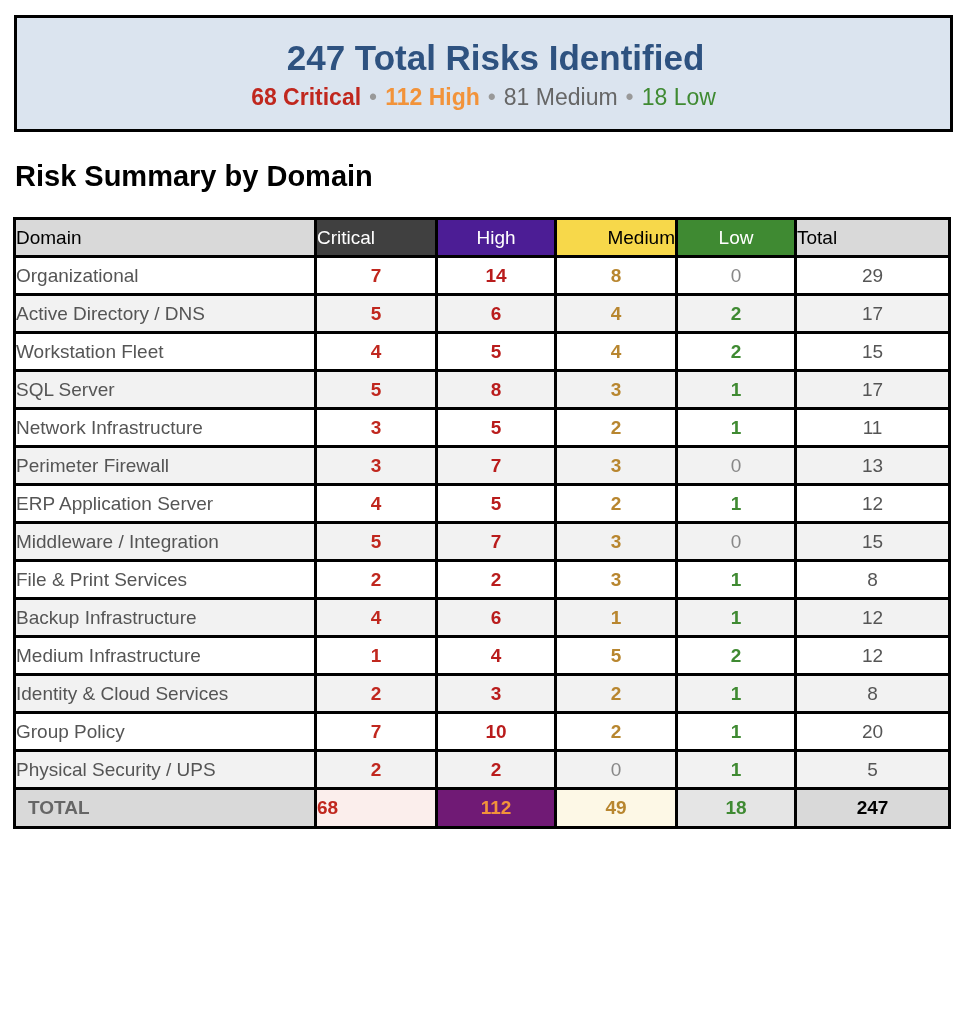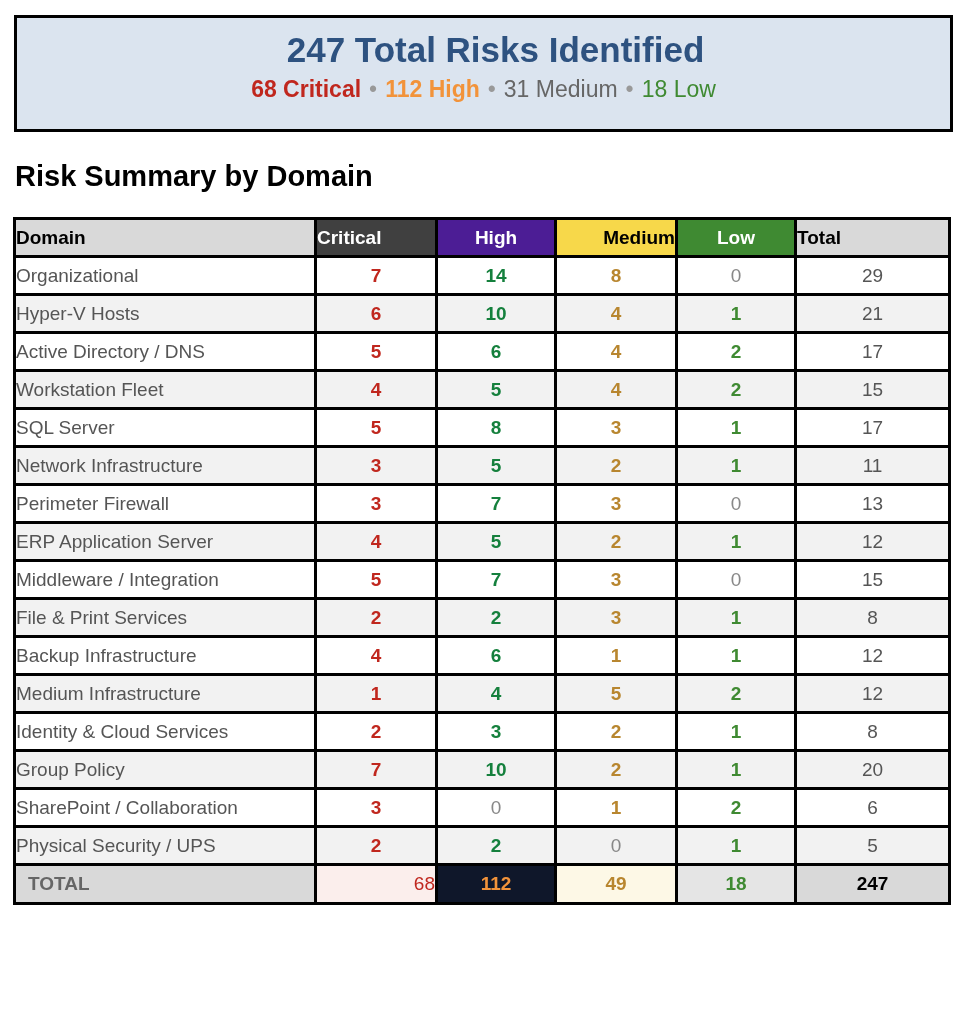--- a/index.html
+++ b/index.html
@@ -2,69 +2,69 @@
 <html><head>
 <meta charset="utf-8">
 <style>
   html, body { margin:0; padding:0; background:#ffffff; }
   body { width:978px; height:1022px; position:relative; font-family:"Liberation Sans", sans-serif; }
   .banner {
     position:absolute; left:14px; top:15px; width:933px; height:111px;
     background:#dbe4ef; border:3px solid #000; box-sizing:content-box;
     text-align:center;
   }
-  .banner-title { margin-top:12px; font-size:35px; font-weight:bold; color:#2e5280; line-height:40px;padding-left:24px; }
+  .banner-title { margin-top:20px; font-size:35px; font-weight:bold; color:#2e5280; line-height:40px;padding-left:24px; }
   .banner-sub { margin-top:5px; font-size:23px; line-height:28px; }
   .banner-sub .crit { color:#c0271e; font-weight:bold; }
   .banner-sub .high { color:#f2933a; font-weight:bold; }
   .banner-sub .med { color:#666666; }
   .banner-sub .low { color:#3f8a32; }
   .banner-sub .dot { color:#999999; margin:0 8px; }
   .section-title {
     position:absolute; left:15px; top:158px; font-size:29px; font-weight:bold; color:#000; line-height:36px;
   }
   table.risk {
     position:absolute; left:13px; top:217px; width:938px;
     border-collapse:collapse; border:3px solid #000;
   }
   table.risk th, table.risk td {
     border:3px solid #000; height:35px; padding:0; font-size:19px;
   }
-  table.risk th { font-weight:bold;margin-left:22px; }
+  table.risk th { font-weight:normal;margin-left:22px; }
   th.h-domain { background:#d9d9d9; color:#000; text-align:left; padding-left:12px; width:298px; }
   th.h-critical { background:#404040; color:#fff; width:118px; text-align:left; }
   th.h-high { background:#4c1d95; color:#fff; width:116px; text-align:center; }
   th.h-medium { background:#f7d84a; color:#000; width:118px; text-align:right; }
   th.h-low { background:#3f8a32; color:#fff; width:116px; text-align:center; }
   th.h-total { background:#d9d9d9; color:#000; text-align:left; padding-left:12px; }
   td.c-domain { text-align:left; padding-left:12px; color:#555555; }
   td.num { text-align:center; font-weight:bold; }
   td.num.zero { color:#888888; font-weight:normal; }
   td.c-critical { color:#c0271e; }
-  td.c-high { color:#15803d; }
+  td.c-high { color:#b91c1c; }
   td.c-medium { color:#b8862f; }
   td.c-low { color:#3f8a32; }
   td.c-total { text-align:center; color:#555555; font-weight:normal; }
   tr.row:nth-child(even) td { background:#f2f2f2; }
   tr.row:nth-child(odd) td { background:#ffffff; }
   tr.total-row td { height:36px; }
   tr.total-row td.t-label { background:#d9d9d9; color:#666; font-weight:bold; text-align:left; padding-left:12px; }
-  tr.total-row td.t-critical { background:#fbeeec; color:#c0271e; font-weight:normal; text-align:right; }
-  tr.total-row td.t-high { background:#0f172a; color:#f2933a; font-weight:bold; text-align:center; }
+  tr.total-row td.t-critical { background:#fbeeec; color:#c0271e; font-weight:bold; text-align:left; }
+  tr.total-row td.t-high { background:#701a75; color:#f2933a; font-weight:bold; text-align:center; }
   tr.total-row td.t-medium { background:#fdf8e6; color:#b8862f; font-weight:bold; text-align:center; }
   tr.total-row td.t-low { background:#e5e5e5; color:#3f8a32; font-weight:bold; text-align:center; }
   tr.total-row td.t-total { background:#d9d9d9; color:#000; font-weight:bold; text-align:center; }
 </style>
 </head>
 <body>
 
 <div class="banner">
   <div class="banner-title">247 Total Risks Identified</div>
   <div class="banner-sub">
-    <span class="crit">68 Critical</span><span class="dot">•</span><span class="high">112 High</span><span class="dot">•</span><span class="med">31 Medium</span><span class="dot">•</span><span class="low">18 Low</span>
+    <span class="crit">68 Critical</span><span class="dot">•</span><span class="high">112 High</span><span class="dot">•</span><span class="med">81 Medium</span><span class="dot">•</span><span class="low">18 Low</span>
   </div>
 </div>
 
 <div class="section-title">Risk Summary by Domain</div>
 
 <table class="risk">
   <thead>
     <tr>
       <th class="h-domain">Domain</th>
       <th class="h-critical">Critical</th>
@@ -77,28 +77,20 @@
   <tbody id="tbody">
       <tr class="row">
         <td class="c-domain">Organizational</td>
         <td class="num c-critical">7</td>
         <td class="num c-high">14</td>
         <td class="num c-medium">8</td>
         <td class="num c-low zero">0</td>
         <td class="c-total">29</td>
       </tr>
       <tr class="row">
-        <td class="c-domain">Hyper-V Hosts</td>
-        <td class="num c-critical">6</td>
-        <td class="num c-high">10</td>
-        <td class="num c-medium">4</td>
-        <td class="num c-low">1</td>
-        <td class="c-total">21</td>
-      </tr>
-      <tr class="row">
         <td class="c-domain">Active Directory / DNS</td>
         <td class="num c-critical">5</td>
         <td class="num c-high">6</td>
         <td class="num c-medium">4</td>
         <td class="num c-low">2</td>
         <td class="c-total">17</td>
       </tr>
       <tr class="row">
         <td class="c-domain">Workstation Fleet</td>
         <td class="num c-critical">4</td>
@@ -179,28 +171,20 @@
         <td class="num c-low">1</td>
         <td class="c-total">8</td>
       </tr>
       <tr class="row">
         <td class="c-domain">Group Policy</td>
         <td class="num c-critical">7</td>
         <td class="num c-high">10</td>
         <td class="num c-medium">2</td>
         <td class="num c-low">1</td>
         <td class="c-total">20</td>
-      </tr>
-      <tr class="row">
-        <td class="c-domain">SharePoint / Collaboration</td>
-        <td class="num c-critical">3</td>
-        <td class="num c-high zero">0</td>
-        <td class="num c-medium">1</td>
-        <td class="num c-low">2</td>
-        <td class="c-total">6</td>
       </tr>
       <tr class="row">
         <td class="c-domain">Physical Security / UPS</td>
         <td class="num c-critical">2</td>
         <td class="num c-high">2</td>
         <td class="num c-medium zero">0</td>
         <td class="num c-low">1</td>
         <td class="c-total">5</td>
       </tr>
     </tbody>

